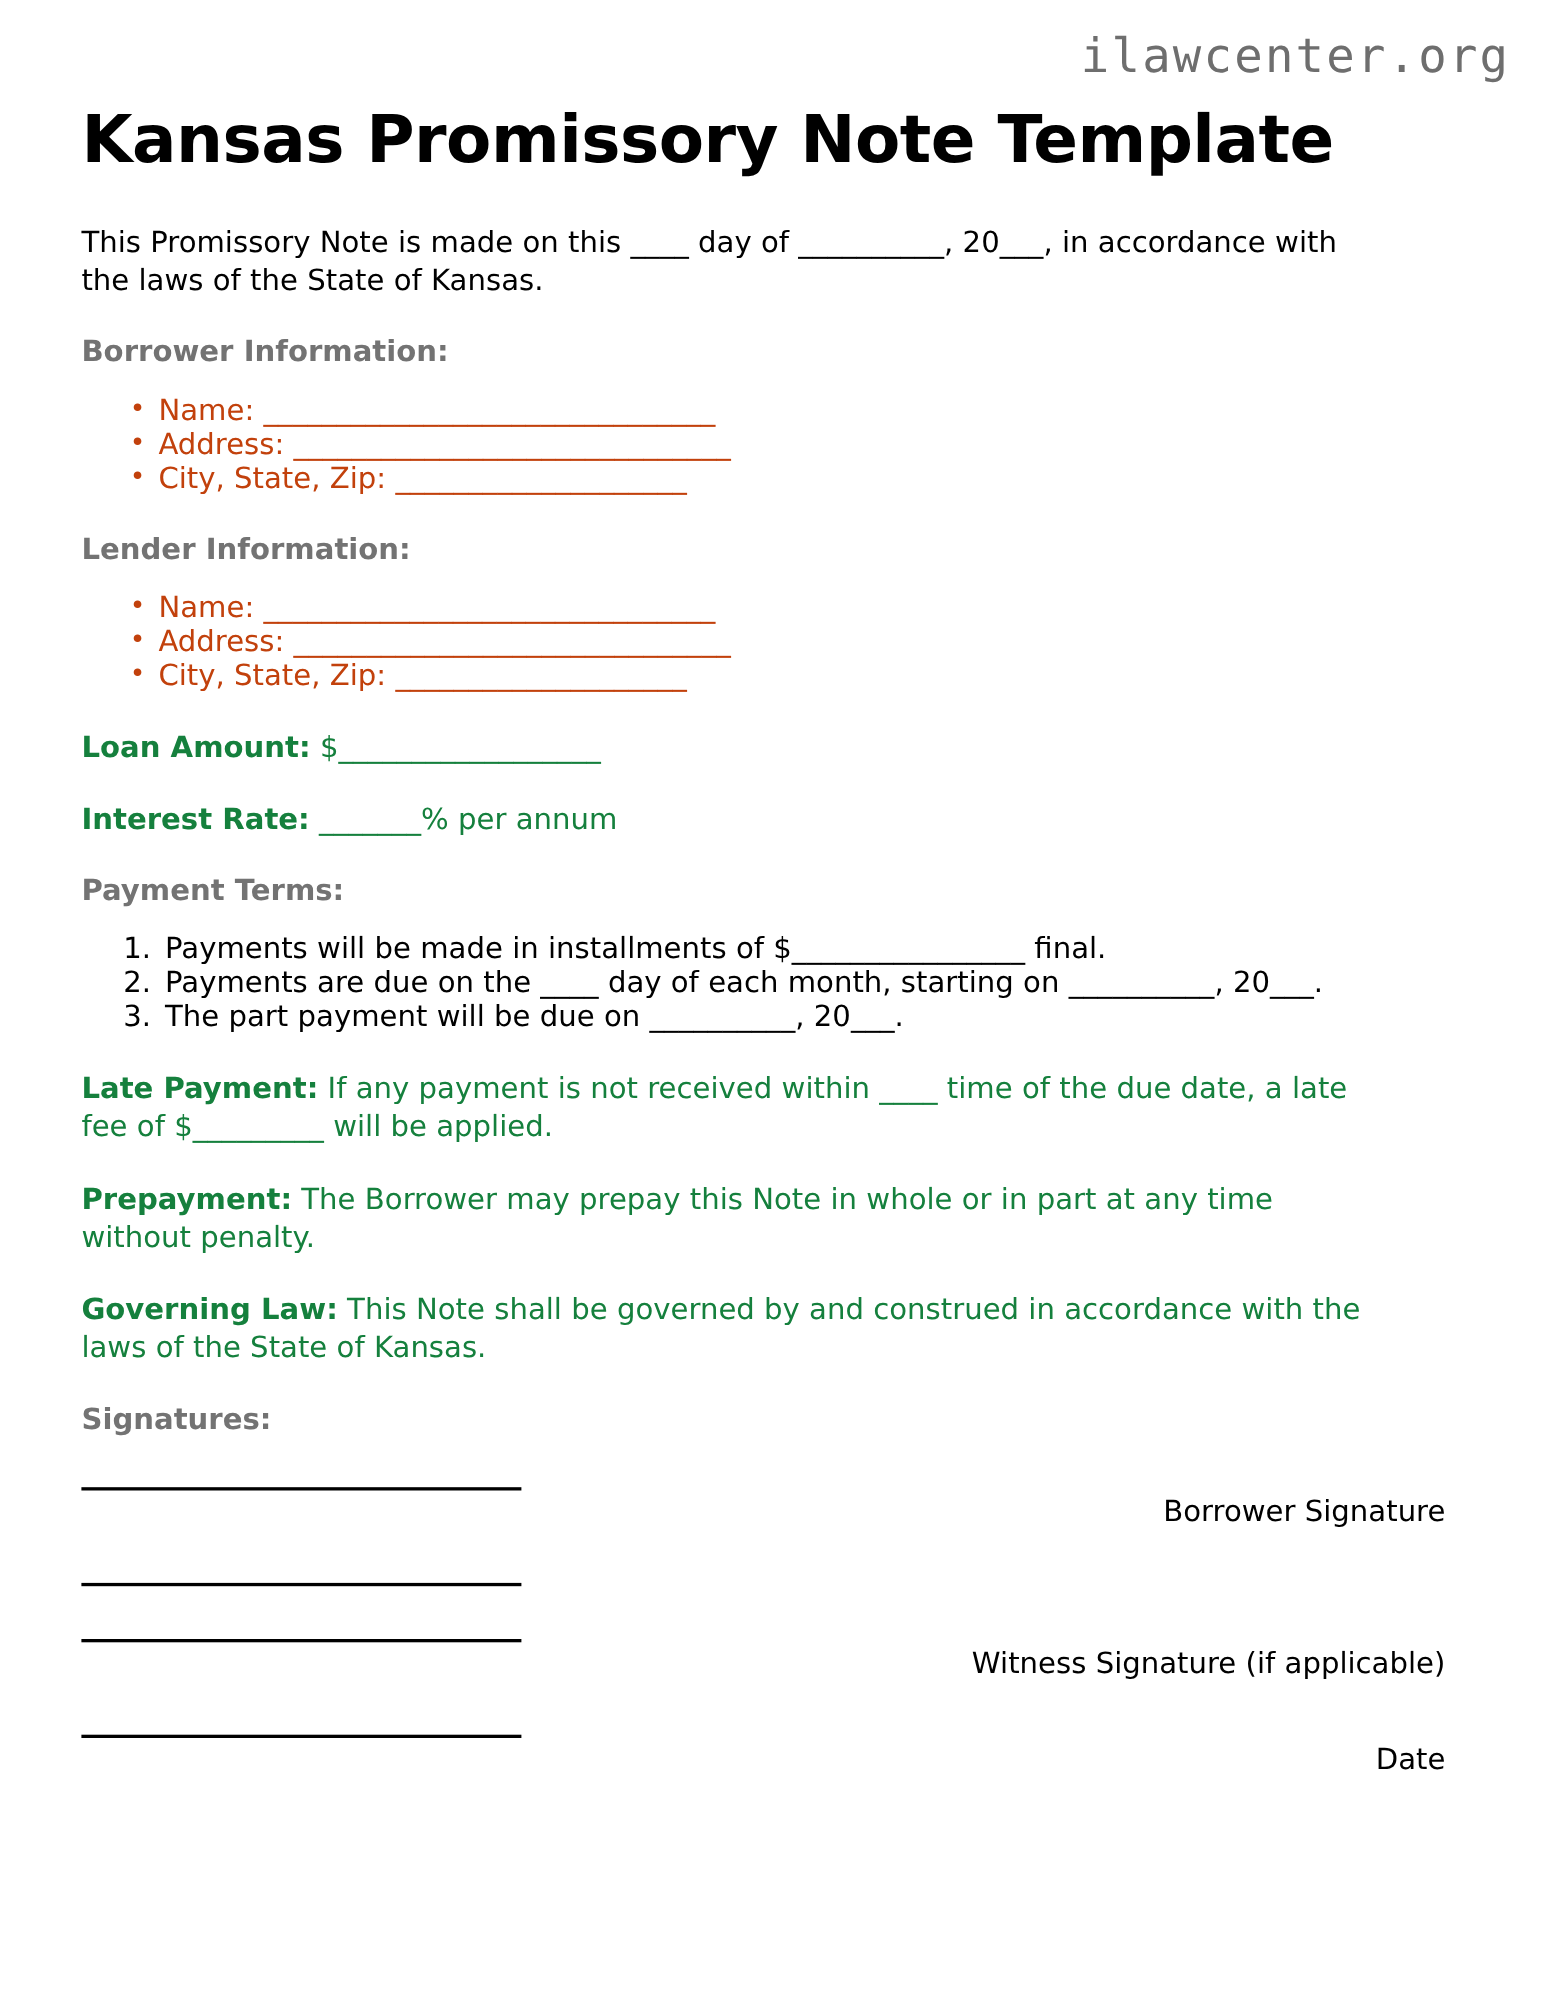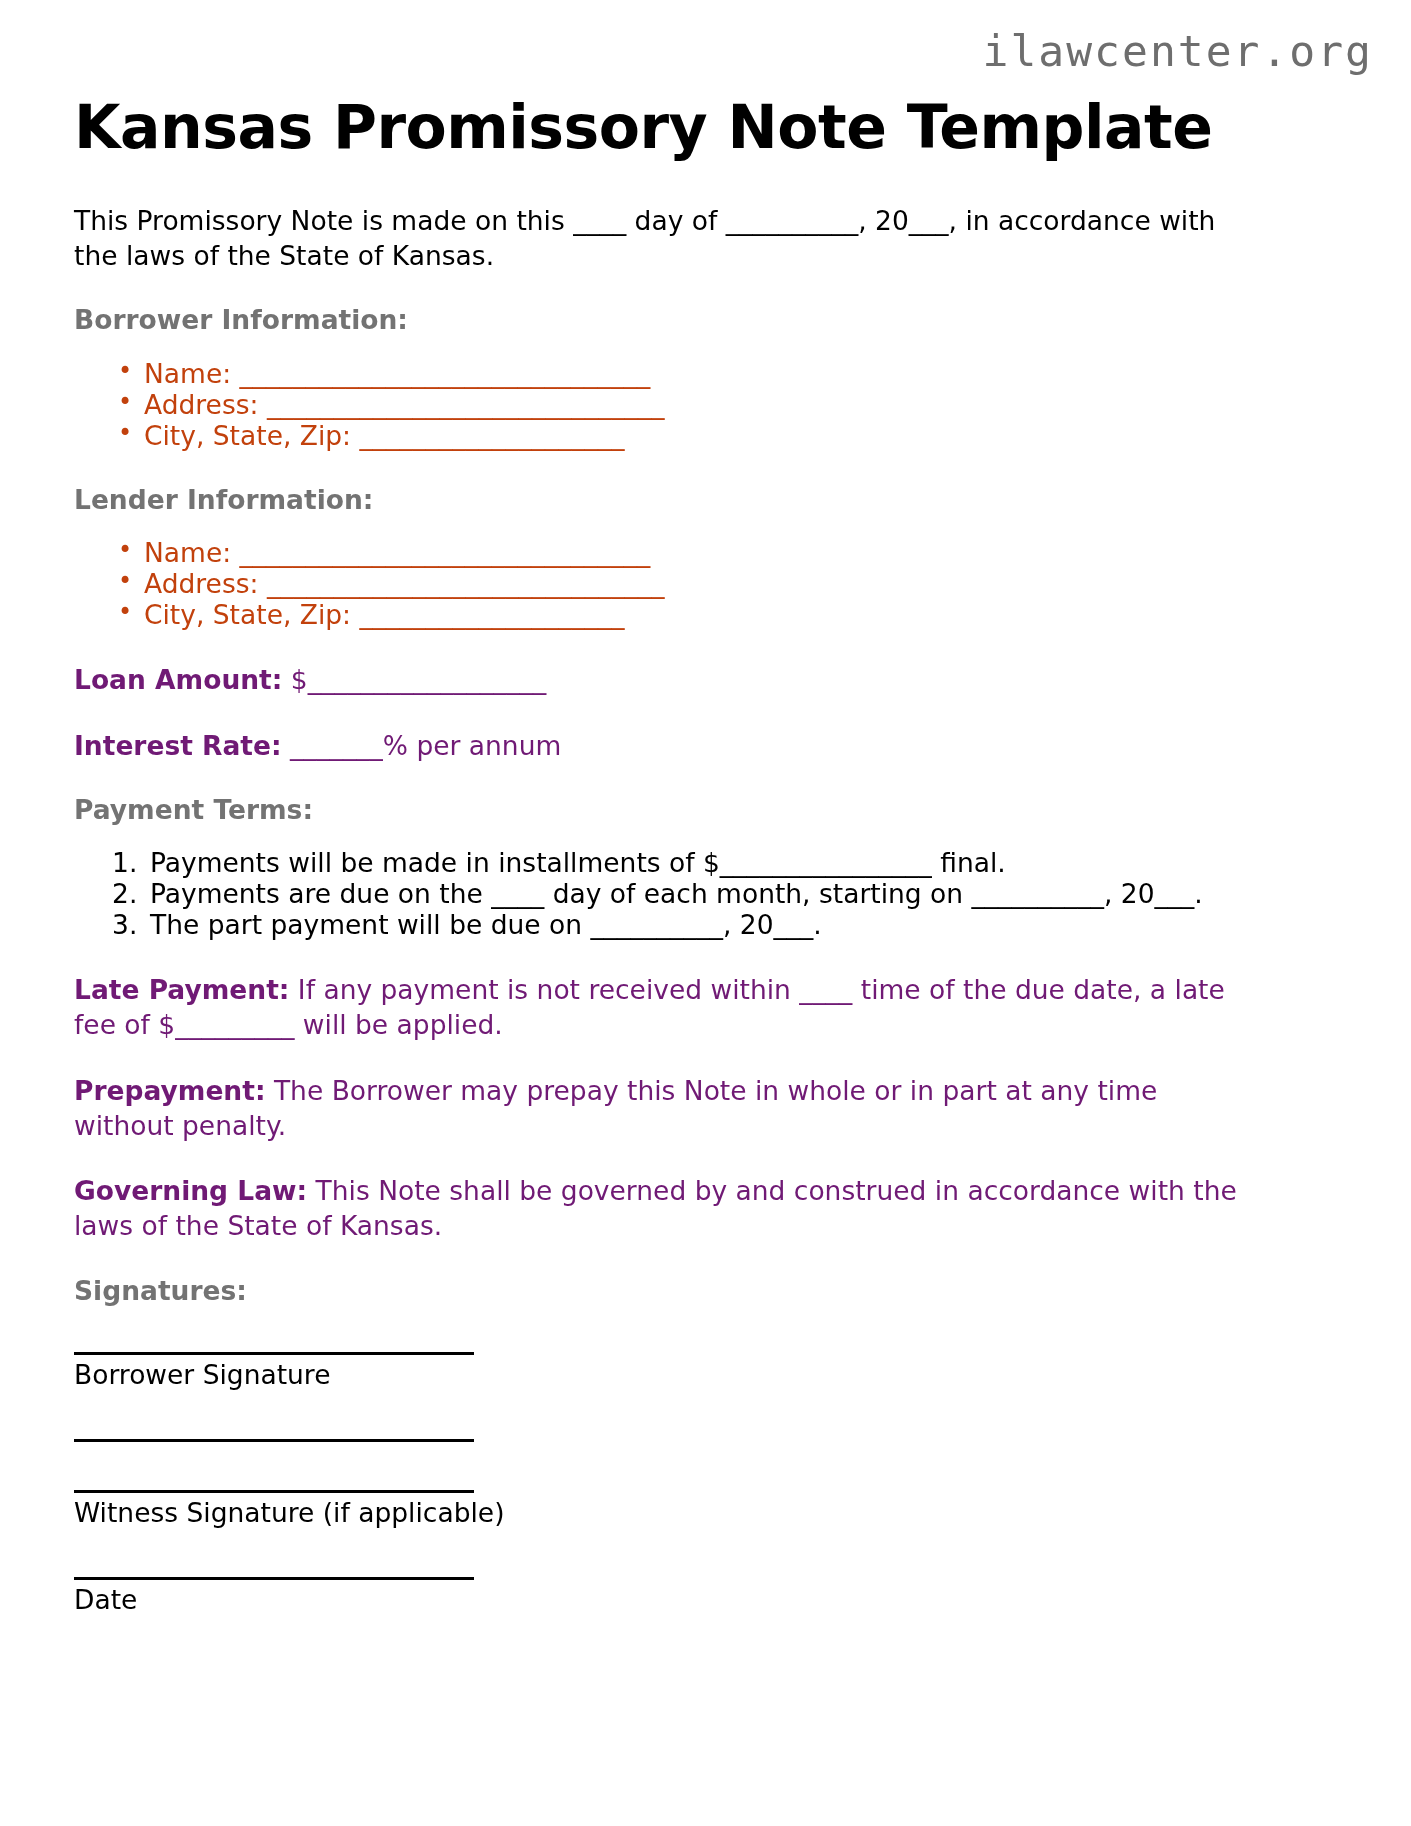--- a/index.html
+++ b/index.html
@@ -110,29 +110,29 @@
     position: absolute;
     left: -38px;
     top: 0;
   }
 
   p.labeled {
     font-size: 26.5px;
     line-height: 1.33;
     margin: 0 0 30px 0;
     max-width: 1170px;
-    color: #701a75;
+    color: #15803d;
   }
   p.labeled .lbl { font-weight: bold; }
 
   .blank { letter-spacing: 0px; }
 
   
   .sig-block { margin-top: 44px; }
-  .sig-group { margin-bottom: 48px; }
+  .sig-group { margin-bottom: 48px; text-align: right; }
   .sig-rule {
     width: 400px;
     height: 0;
     border-top: 3px solid #000;
     margin: 0 0 4px 0;
   }
   .sig-label {
     font-size: 26.5px;
     line-height: 1.2;
     color: #000;

